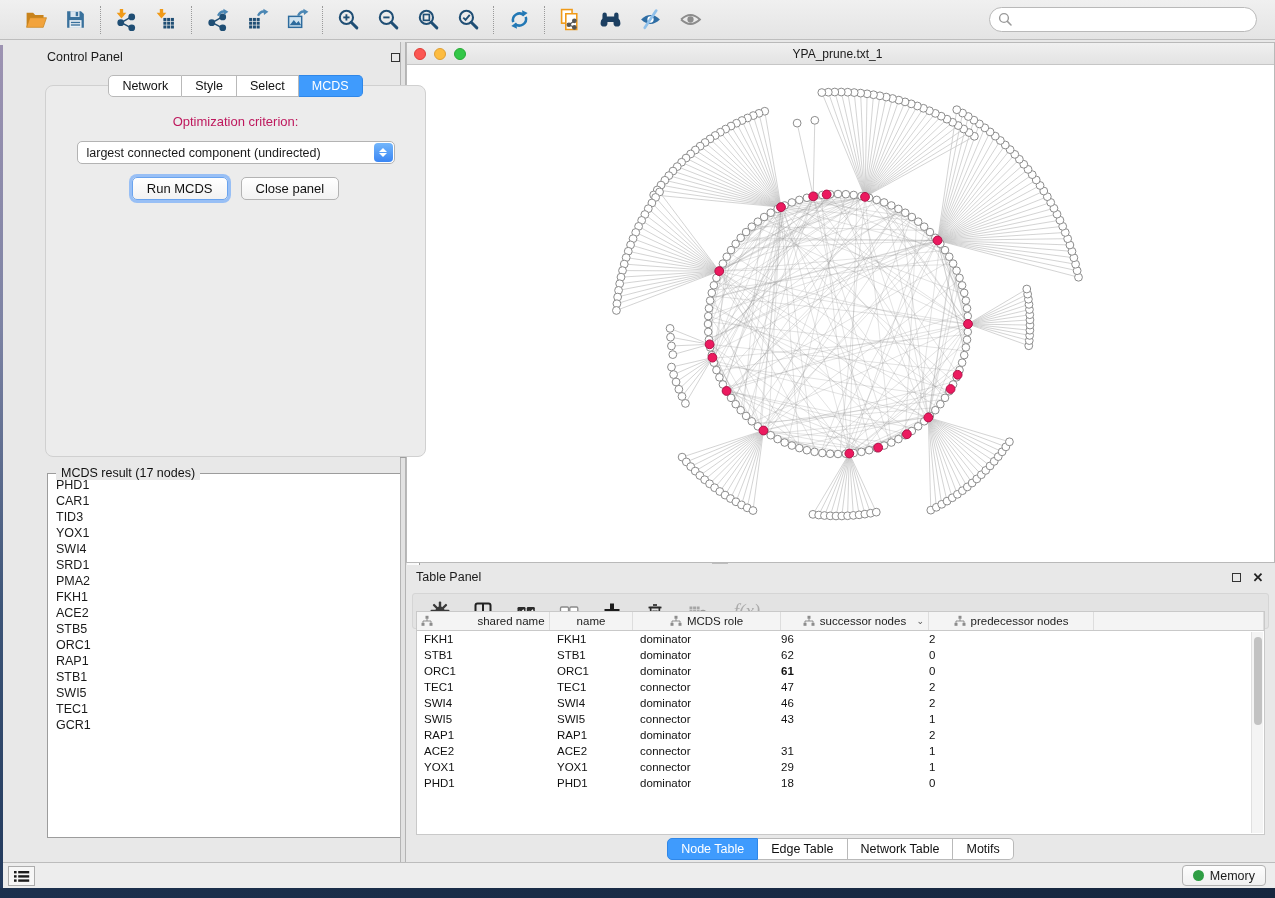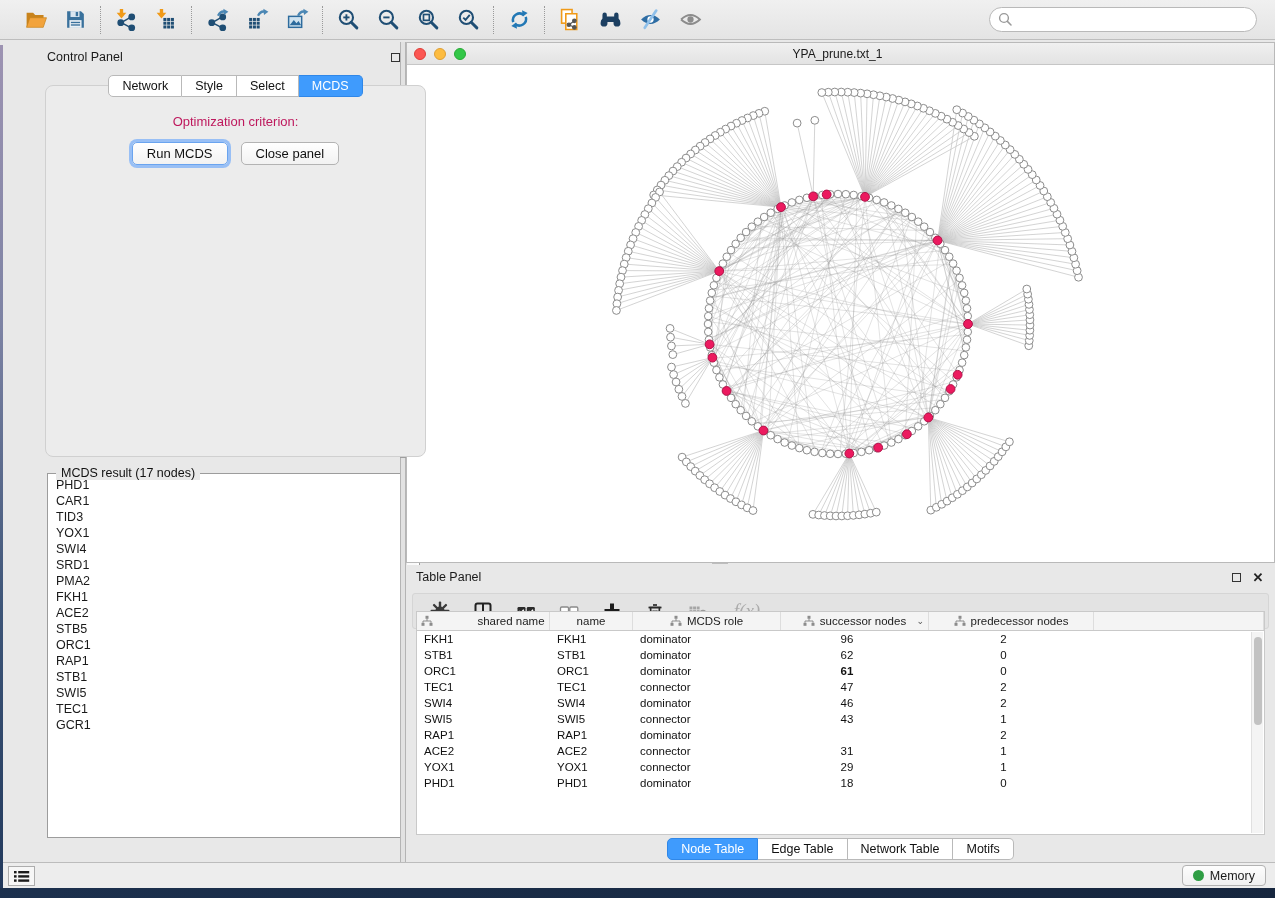--- a/index.html
+++ b/index.html
@@ -98,21 +98,21 @@
   #tp-table { position:absolute; left:10px; right:10px; top:46px; bottom:27px; background:#fff;
     border:1px solid #c9c9c9; overflow:hidden; }
   #tp-header { display:flex; height:19px; background:#f4f4f4; border-bottom:1px solid #c9c9c9;
     font-size:11.5px; color:#222; }
   .th { display:flex; align-items:center; justify-content:center; gap:5px; border-right:1px solid #ddd;
     position:relative; cursor:pointer; overflow:hidden; white-space:nowrap; }
   .th .chev { position:absolute; right:4px; font-size:9px; color:#555; }
   .tbody-row { display:flex; height:16px; font-size:11.5px; color:#111; }
   .td { line-height:16px; overflow:hidden; white-space:nowrap; }
   .td.left { padding-left:7px; text-align:left; }
-  .td.right { padding-right:16px; text-align:center; }
+  .td.right { padding-right:16px; text-align:left; }
   #tp-vscroll { position:absolute; right:1px; top:20px; bottom:1px; width:12px; background:#f4f4f4;
     border-left:1px solid #e0e0e0; }
   #tp-vthumb { position:absolute; left:1.5px; top:5px; width:8px; height:88px; background:#c2c2c2; border-radius:5px; }
   #tp-tabs { position:absolute; left:0; right:0; bottom:2px; display:flex; justify-content:center; }
   #status-bar { position:absolute; left:0; top:862px; width:100%; height:26px; background:#ededed;
     border-top:1px solid #bcbcbc; }
   #legend-btn { position:absolute; left:8px; top:3px; width:27px; height:20px; background:#f7f7f7;
     border:1px solid #adadad; display:flex; align-items:center; justify-content:center; cursor:pointer; }
   #memory-btn { position:absolute; right:9px; top:2px; height:21px; background:linear-gradient(#fdfdfd,#f0f0f0);
     border:1px solid #b2b2b2; border-radius:4px; display:flex; align-items:center; gap:6px;
@@ -317,20 +317,27 @@
 
     <div id="cp-tabs">
         <div class="seg-tab">Network</div>
         <div class="seg-tab">Style</div>
         <div class="seg-tab">Select</div>
         <div class="seg-tab active">MCDS</div>
       </div>
 
     <div id="cp-card">
       <div id="opt-label">Optimization criterion:</div>
+      <div id="criterion-select">
+        <span>largest connected component (undirected)</span>
+        <span id="criterion-stepper">
+            <i class="up"></i>
+            <i class="down"></i>
+          </span>
+      </div>
       <div id="cp-buttons">
         <button class="mac-btn focused">Run MCDS</button>
         <button class="mac-btn">Close panel</button>
       </div>
     </div>
 
     <div id="result-group">
       <span id="result-legend">MCDS result (17 nodes)</span>
       <div id="result-list">
           <div class="result-item">PHD1</div>

